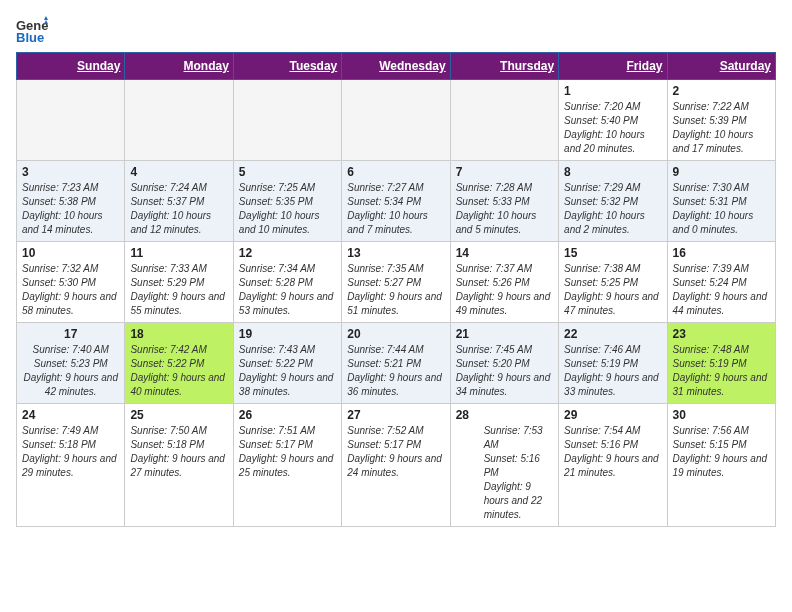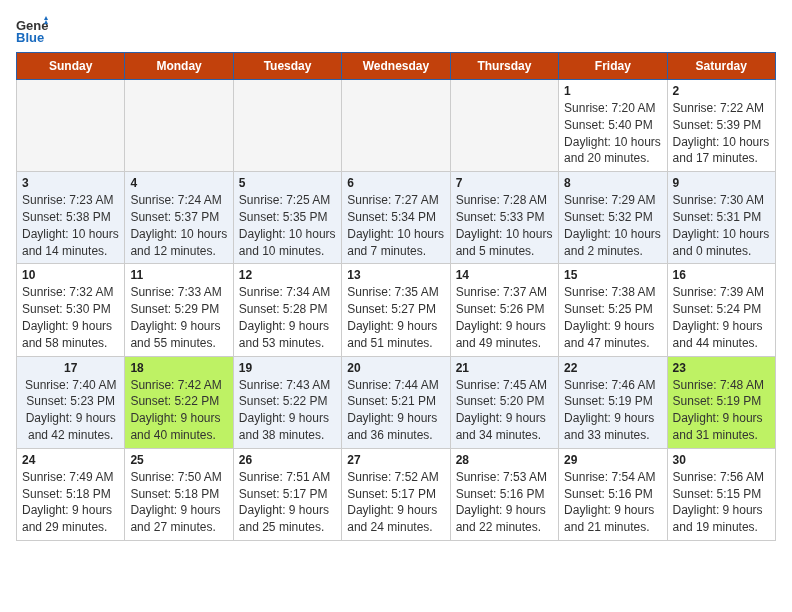--- a/index.html
+++ b/index.html
@@ -23,26 +23,27 @@
     }
     .title-area { text-align: right; }
     .title-area h1 { font-size: 28px; font-weight: bold; color: #222; }
     .title-area h2 { font-size: 14px; font-weight: normal; color: #444; }
     .calendar {
       width: 100%;
       border-collapse: collapse;
       border: 1px solid #ccc;
     }
     .calendar th {
-      background: #c2410c;
+      background: #701a75;
       color: #fff;
       font-size: 12px;
       padding: 6px 4px;
-      text-align: center;
+      text-align: right;
       border: 1px solid #2b5fa8;
+      text-decoration: underline;
     }
     .calendar td {
       vertical-align: top;
       border: 1px solid #ccc;
       padding: 4px 5px;
       font-size: 10px;
       color: #333;
       background: #fff;
       width: 108px;
       min-height: 80px;
@@ -50,21 +51,21 @@
     .calendar td.empty { background: #f5f5f5; }
     .calendar tr:nth-child(even) td { background: #f0f4fa; }
     .calendar tr:nth-child(even) td.empty { background: #eaecee; }
     .day-num {
       font-size: 12px;
       font-weight: bold;
       color: #222;
       display: block;
       margin-bottom: 2px;
     }
-    .day-info { line-height: 1.4; font-size: 12px; color: #333; }
+    .day-info { line-height: 1.4; font-size: 10px; color: #333; font-style: italic; }
   </style>
 </head>
 <body>
 
 <div class="header-area">
   <div class="logo">
     <svg width="32" height="28" viewBox="0 0 32 28">
       <text x="0" y="14" font-size="13" font-weight="bold" fill="#333">General</text>
       <text x="0" y="26" font-size="13" font-weight="bold" fill="#1a6bbf">Blue</text>
       <polygon points="28,4 32,4 30,0" fill="#1a6bbf"></polygon>
@@ -261,21 +262,21 @@
 Daylight: 9 hours and 25 minutes.</div>
         </td>
         <td>
           <span class="day-num">27</span>
           <div class="day-info" style="white-space: pre-line;">Sunrise: 7:52 AM
 Sunset: 5:17 PM
 Daylight: 9 hours and 24 minutes.</div>
         </td>
         <td>
           <span class="day-num">28</span>
-          <div class="day-info" style="white-space: pre-line;">Sunrise: 7:53 AM
+          <div class="day-info" style="white-space: pre-line; margin-left: 28px;">Sunrise: 7:53 AM
 Sunset: 5:16 PM
 Daylight: 9 hours and 22 minutes.</div>
         </td>
         <td>
           <span class="day-num">29</span>
           <div class="day-info" style="white-space: pre-line;">Sunrise: 7:54 AM
 Sunset: 5:16 PM
 Daylight: 9 hours and 21 minutes.</div>
         </td>
         <td>

